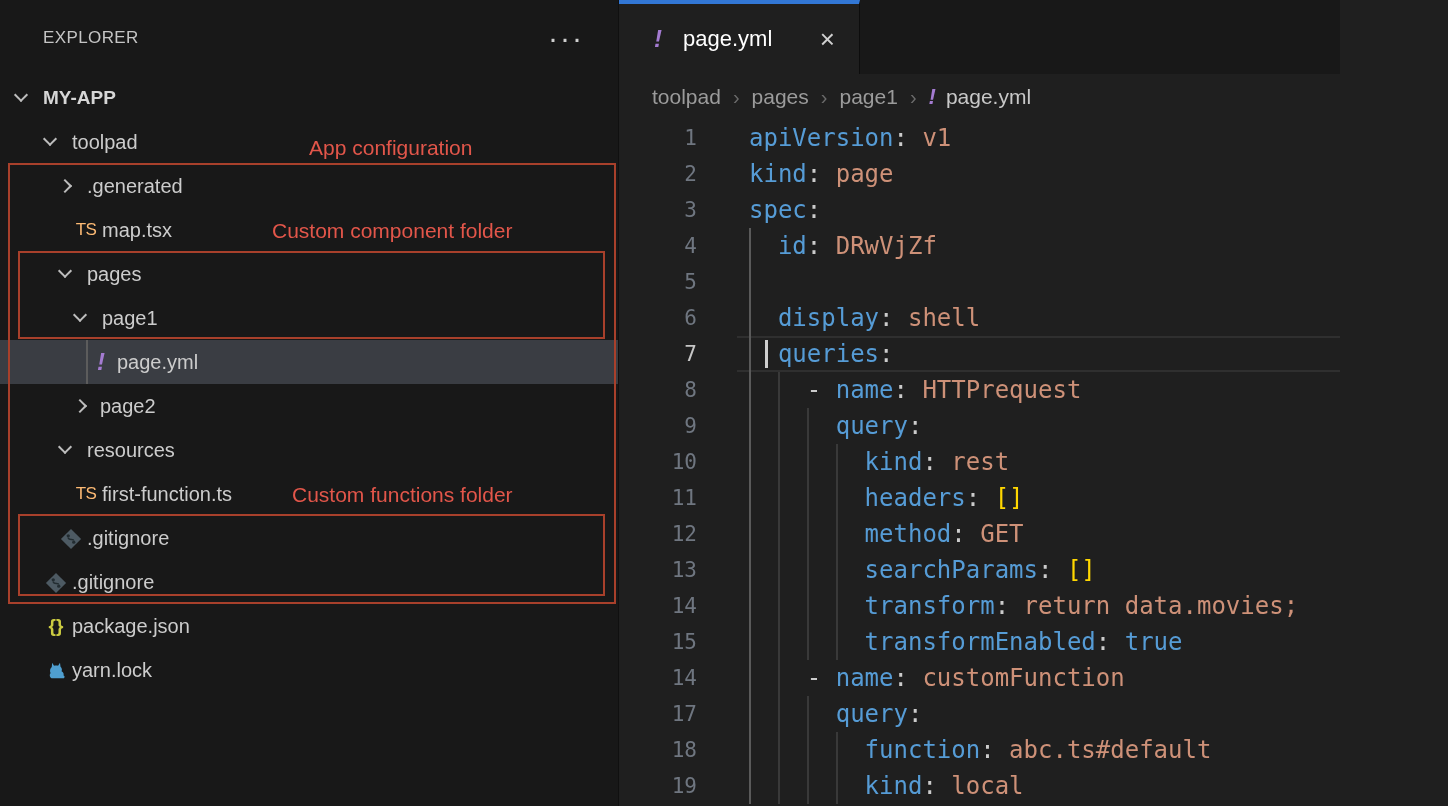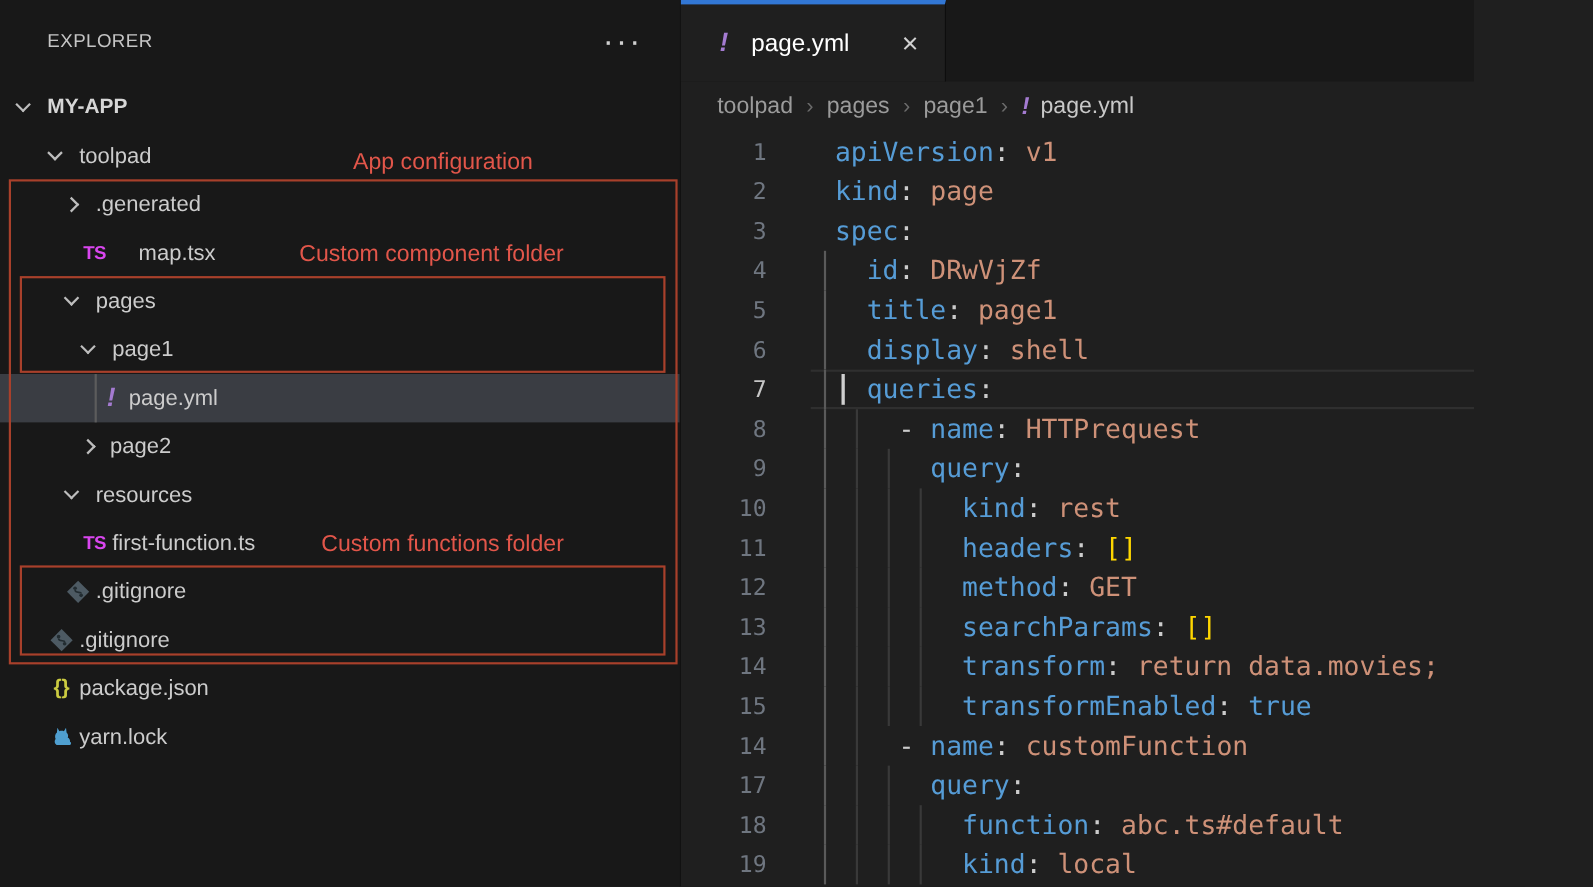--- a/index.html
+++ b/index.html
@@ -17,32 +17,32 @@
   .trow { position:relative; height:44px; width:618px; }
   .trow.selected { background:#3a3d43; }
   .trow.selected .tree-guide { position:absolute; left:86px; top:0; bottom:0; width:2px; background:#5c5c5c; }
   .tlabel { position:absolute; top:0; height:44px; line-height:44px; color:#cccccc; font-size:20px; white-space:nowrap; }
   .tlabel.root { font-weight:700; color:#d6d6d6; font-size:19px; }
   .chev { position:absolute; top:17px; width:10px; height:10px;
           border-right:2px solid #bdbdbd; border-bottom:2px solid #bdbdbd; }
   .chev.expanded { transform:rotate(45deg); top:14px; }
   .chev.collapsed { transform:rotate(-45deg); }
   .ficon { position:absolute; top:0; height:44px; line-height:44px; text-align:center; width:30px; }
-  .ficon.ts { color:#d946ef; font-weight:700; font-size:17px; letter-spacing:-0.5px; }
+  .ficon.ts { color:#fdba74; font-weight:400; font-size:17px; letter-spacing:-0.5px; }
   .ficon.yaml { color:#a47bd1; font-weight:700; font-style:italic; font-size:24px; }
   .ficon.json { color:#cbcb41; font-weight:700; font-size:19px; }
   .ficon svg { vertical-align:middle; }
 
   
   .redbox { position:absolute; border:2px solid #a8402b; pointer-events:none; }
   .box-outer { left:8px;  top:163px; width:608px; height:441px; }
   .box-comp  { left:18px; top:251px; width:587px; height:88px; }
   .box-res   { left:18px; top:514px; width:587px; height:82px; }
   .anno { position:absolute; color:#e2564a; font-size:21px; white-space:nowrap; }
-  .anno1 { left:321px; top:136px; }
+  .anno1 { left:309px; top:136px; }
   .anno2 { left:272px; top:219px; }
   .anno3 { left:292px; top:483px; }
 
   
   .editor { position:relative; flex:1; height:806px; background:#1f1f1f; border-left:1px solid #101010; }
   .tabbar { position:absolute; top:0; left:0; right:0; height:74px; background:#181818; }
   .tab { position:absolute; top:0; left:0; width:241px; height:74px; background:#1f1f1f;
          border-top:4px solid #3277d5; border-right:1px solid #0d0d0d; cursor:pointer; }
   .tab .ficon.yaml { left:24px; width:30px; height:70px; line-height:70px; }
   .tab-label { position:absolute; left:64px; top:0; height:70px; line-height:70px; color:#ffffff; font-size:22px; }
@@ -52,21 +52,21 @@
   .bc-item { cursor:pointer; }
   .bc-item:last-child { color:#c8c8c8; }
   .bc-sep { color:#6b6b6b; margin:0 12px; font-size:20px; }
   .bc-yaml { color:#a47bd1; font-weight:700; font-style:italic; font-size:22px; margin-right:10px; }
 
   .code { position:absolute; top:120px; left:0; right:0; bottom:0; cursor:text; }
   .code-line { position:relative; height:36px; line-height:36px; white-space:pre;
                font-family:"DejaVu Sans Mono", monospace; font-size:24px; }
   .ln { position:absolute; left:0; top:0; width:78px; text-align:right; color:#6f7680; font-size:21px; }
   .code-line.cur .ln { color:#c6c6c6; }
-  .code-text { position:absolute; left:140px; top:0; }
+  .code-text { position:absolute; left:130px; top:0; }
   .guide { position:absolute; top:0; bottom:0; width:2px; background:#393939; }
   .guide.g0 { background:#5a5a5a; }
   .code-line.cur::before { content:""; position:absolute; left:118px; right:0; top:0; bottom:0;
                            border-top:2px solid #2f2f2f; border-bottom:2px solid #2f2f2f; }
   .cursor { position:absolute; top:4px; bottom:4px; width:3px; background:#cfcfcf; }
   .tk-k { color:#569cd6; }
   .tk-p { color:#cccccc; }
   .tk-v { color:#ce9178; }
   .tk-b { color:#ffd700; }
   .tk-t { color:#569cd6; }
@@ -89,21 +89,21 @@
         <div class="trow">
           <span class="chev expanded" style="left: 45px;"></span>
           <span class="tlabel" style="left: 72px;">toolpad</span>
         </div>
         <div class="trow">
           <span class="chev collapsed" style="left: 60px;"></span>
           <span class="tlabel" style="left: 87px;">.generated</span>
         </div>
         <div class="trow">
           <span class="ficon ts" style="left: 71px;">TS</span>
-          <span class="tlabel" style="left: 102px; margin-left: 24px;">map.tsx</span>
+          <span class="tlabel" style="left: 102px;">map.tsx</span>
         </div>
         <div class="trow">
           <span class="chev expanded" style="left: 60px;"></span>
           <span class="tlabel" style="left: 87px;">pages</span>
         </div>
         <div class="trow">
           <span class="chev expanded" style="left: 75px;"></span>
           <span class="tlabel" style="left: 102px;">page1</span>
         </div>
         <div class="trow selected">
@@ -177,21 +177,21 @@
         <span class="bc-item">page1</span>
         <span class="bc-sep">›</span>
         <span class="bc-yaml">!</span>
         <span class="bc-item">page.yml</span>
       </div>
     <div class="code" id="code">
         <div class="code-line"><span class="ln">1</span><span class="code-text"><span class="tk-k">apiVersion</span><span class="tk-p">: </span><span class="tk-v">v1</span></span></div>
         <div class="code-line"><span class="ln">2</span><span class="code-text"><span class="tk-k">kind</span><span class="tk-p">: </span><span class="tk-v">page</span></span></div>
         <div class="code-line"><span class="ln">3</span><span class="code-text"><span class="tk-k">spec</span><span class="tk-p">:</span></span></div>
         <div class="code-line"><span class="ln">4</span><span class="guide g0" style="left: calc(0ch + 130px);"></span><span class="code-text">  <span class="tk-k">id</span><span class="tk-p">: </span><span class="tk-v">DRwVjZf</span></span></div>
-        <div class="code-line"><span class="ln">5</span><span class="guide g0" style="left: calc(0ch + 130px);"></span><span class="code-text">  <span class="tk-k">title</span><span class="tk-p">: </span><span class="tk-v">page1</span></span></div>
+        <div class="code-line"><span class="ln">5</span><span class="guide g0" style="left: calc(0ch + 130px);"></span></div>
         <div class="code-line"><span class="ln">6</span><span class="guide g0" style="left: calc(0ch + 130px);"></span><span class="code-text">  <span class="tk-k">display</span><span class="tk-p">: </span><span class="tk-v">shell</span></span></div>
         <div class="code-line cur"><span class="ln">7</span><span class="guide g0" style="left: calc(0ch + 130px);"></span><span class="cursor" style="left: calc(1.1ch + 130px);"></span><span class="code-text">  <span class="tk-k">queries</span><span class="tk-p">:</span></span></div>
         <div class="code-line"><span class="ln">8</span><span class="guide g0" style="left: calc(0ch + 130px);"></span><span class="guide" style="left: calc(2ch + 130px);"></span><span class="code-text">    <span class="tk-p">- </span><span class="tk-k">name</span><span class="tk-p">: </span><span class="tk-v">HTTPrequest</span></span></div>
         <div class="code-line"><span class="ln">9</span><span class="guide g0" style="left: calc(0ch + 130px);"></span><span class="guide" style="left: calc(2ch + 130px);"></span><span class="guide" style="left: calc(4ch + 130px);"></span><span class="code-text">      <span class="tk-k">query</span><span class="tk-p">:</span></span></div>
         <div class="code-line"><span class="ln">10</span><span class="guide g0" style="left: calc(0ch + 130px);"></span><span class="guide" style="left: calc(2ch + 130px);"></span><span class="guide" style="left: calc(4ch + 130px);"></span><span class="guide" style="left: calc(6ch + 130px);"></span><span class="code-text">        <span class="tk-k">kind</span><span class="tk-p">: </span><span class="tk-v">rest</span></span></div>
         <div class="code-line"><span class="ln">11</span><span class="guide g0" style="left: calc(0ch + 130px);"></span><span class="guide" style="left: calc(2ch + 130px);"></span><span class="guide" style="left: calc(4ch + 130px);"></span><span class="guide" style="left: calc(6ch + 130px);"></span><span class="code-text">        <span class="tk-k">headers</span><span class="tk-p">: </span><span class="tk-b">[]</span></span></div>
         <div class="code-line"><span class="ln">12</span><span class="guide g0" style="left: calc(0ch + 130px);"></span><span class="guide" style="left: calc(2ch + 130px);"></span><span class="guide" style="left: calc(4ch + 130px);"></span><span class="guide" style="left: calc(6ch + 130px);"></span><span class="code-text">        <span class="tk-k">method</span><span class="tk-p">: </span><span class="tk-v">GET</span></span></div>
         <div class="code-line"><span class="ln">13</span><span class="guide g0" style="left: calc(0ch + 130px);"></span><span class="guide" style="left: calc(2ch + 130px);"></span><span class="guide" style="left: calc(4ch + 130px);"></span><span class="guide" style="left: calc(6ch + 130px);"></span><span class="code-text">        <span class="tk-k">searchParams</span><span class="tk-p">: </span><span class="tk-b">[]</span></span></div>
         <div class="code-line"><span class="ln">14</span><span class="guide g0" style="left: calc(0ch + 130px);"></span><span class="guide" style="left: calc(2ch + 130px);"></span><span class="guide" style="left: calc(4ch + 130px);"></span><span class="guide" style="left: calc(6ch + 130px);"></span><span class="code-text">        <span class="tk-k">transform</span><span class="tk-p">: </span><span class="tk-v">return data.movies;</span></span></div>
         <div class="code-line"><span class="ln">15</span><span class="guide g0" style="left: calc(0ch + 130px);"></span><span class="guide" style="left: calc(2ch + 130px);"></span><span class="guide" style="left: calc(4ch + 130px);"></span><span class="guide" style="left: calc(6ch + 130px);"></span><span class="code-text">        <span class="tk-k">transformEnabled</span><span class="tk-p">: </span><span class="tk-t">true</span></span></div>

